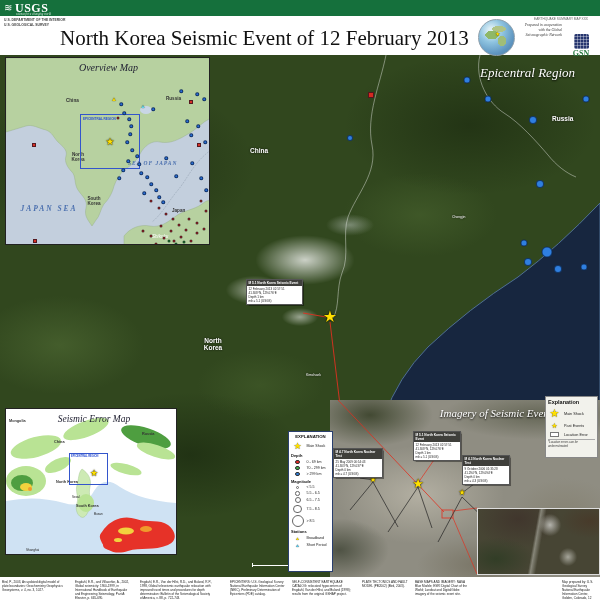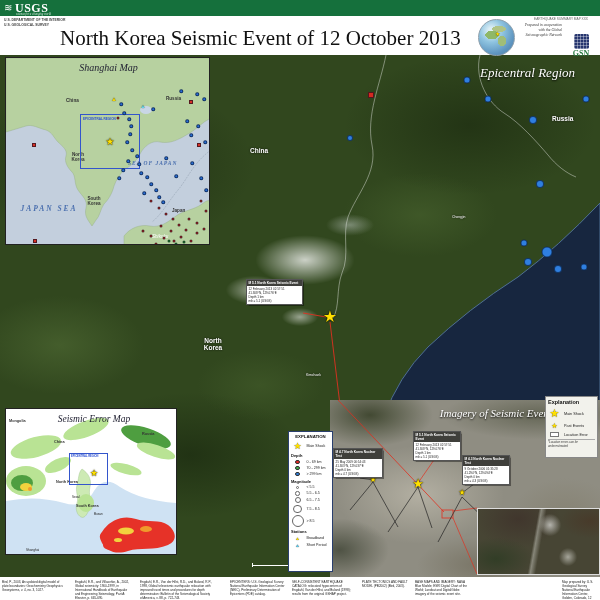--- a/index.html
+++ b/index.html
@@ -176,21 +176,21 @@
     </div>
 
   <div class="overview">
     <svg class="abs" style="left:0;top:0" width="205" height="188" viewBox="0 0 205 188">
       <rect width="205" height="188" fill="#c3cfdd"></rect>
       <path d="M0,0 H205 V60 C196,64 190,72 182,76 C172,82 164,86 154,84 C146,82 138,88 134,96 C130,104 124,108 118,112 C114,116 110,122 108,128 C106,136 102,142 98,146 C94,152 94,158 90,162 L86,168 C82,162 78,158 80,150 C82,142 76,138 72,132 C68,126 70,118 66,114 C62,110 58,104 60,98 C62,92 56,88 52,84 C48,80 46,74 40,72 C32,70 26,66 20,68 L0,74 Z" fill="#b7d1a0" stroke="#93ab84" stroke-width="0.4"></path>
       <path d="M118,178 C124,170 134,166 144,168 C154,170 162,164 170,158 C178,152 188,152 196,146 C204,140 205,142 205,150 L205,188 L118,188 Z" fill="#b7d1a0" stroke="#93ab84" stroke-width="0.4"></path>
       <ellipse cx="140" cy="52" rx="6" ry="4" fill="#c9d6e6"></ellipse>
       <path d="M205,92 C188,104 182,120 172,132 C162,144 156,156 146,164" fill="none" stroke="#98a6b5" stroke-width="0.6" stroke-dasharray="2,1"></path>
     </svg>
-    <div class="ov-title">Shanghai Map</div>
+    <div class="ov-title">Overview Map</div>
     <div class="ov-lbl" style="left:60px;top:40px">China</div>
     <div class="ov-lbl" style="left:160px;top:38px">Russia</div>
     <div class="ov-lbl" style="left:60px;top:94px;width:24px">North Korea</div>
     <div class="ov-lbl" style="left:76px;top:138px;width:24px">South Korea</div>
     <div class="ov-lbl" style="left:166px;top:150px">Japan</div>
     <div class="ov-lbl" style="left:146px;top:176px;color:#fff;font-style:italic;font-weight:400">Shikoku</div>
     <div class="sea-lbl" style="left:122px;top:102px">SEA OF JAPAN</div>
     <div class="sea-lbl" style="left:14px;top:146px;width:58px;font-size:7.5px;letter-spacing:2px">JAPAN SEA</div>
     <div class="epi-box" style="left:74px;top:56px;width:60px;height:55px">
       <div class="epi-lbl" style="left:2px;top:2px">EPICENTRAL REGION</div>
@@ -431,21 +431,21 @@
   <div>
     <div class="usgs-bar">
       <span class="usgs-wave">≋</span>
       <span class="usgs-word">USGS</span>
       <span class="usgs-tag">science for a changing world</span>
     </div>
     <div class="dept">
       <div>U.S. DEPARTMENT OF THE INTERIOR</div>
       <div>U.S. GEOLOGICAL SURVEY</div>
     </div>
-    <h1 class="title">North Korea Seismic Event of 12 October 2013</h1>
+    <h1 class="title">North Korea Seismic Event of 12 February 2013</h1>
     <div class="series">EARTHQUAKE SUMMARY MAP XXX</div>
     <div class="coop">Prepared in cooperation with the Global Seismographic Network</div>
     <div class="gsn">
       <span class="gsn-sq"></span>
       <span class="gsn-txt">GSN</span>
     </div>
     <div class="globe"></div>
   </div>
 
   <div class="footer">

